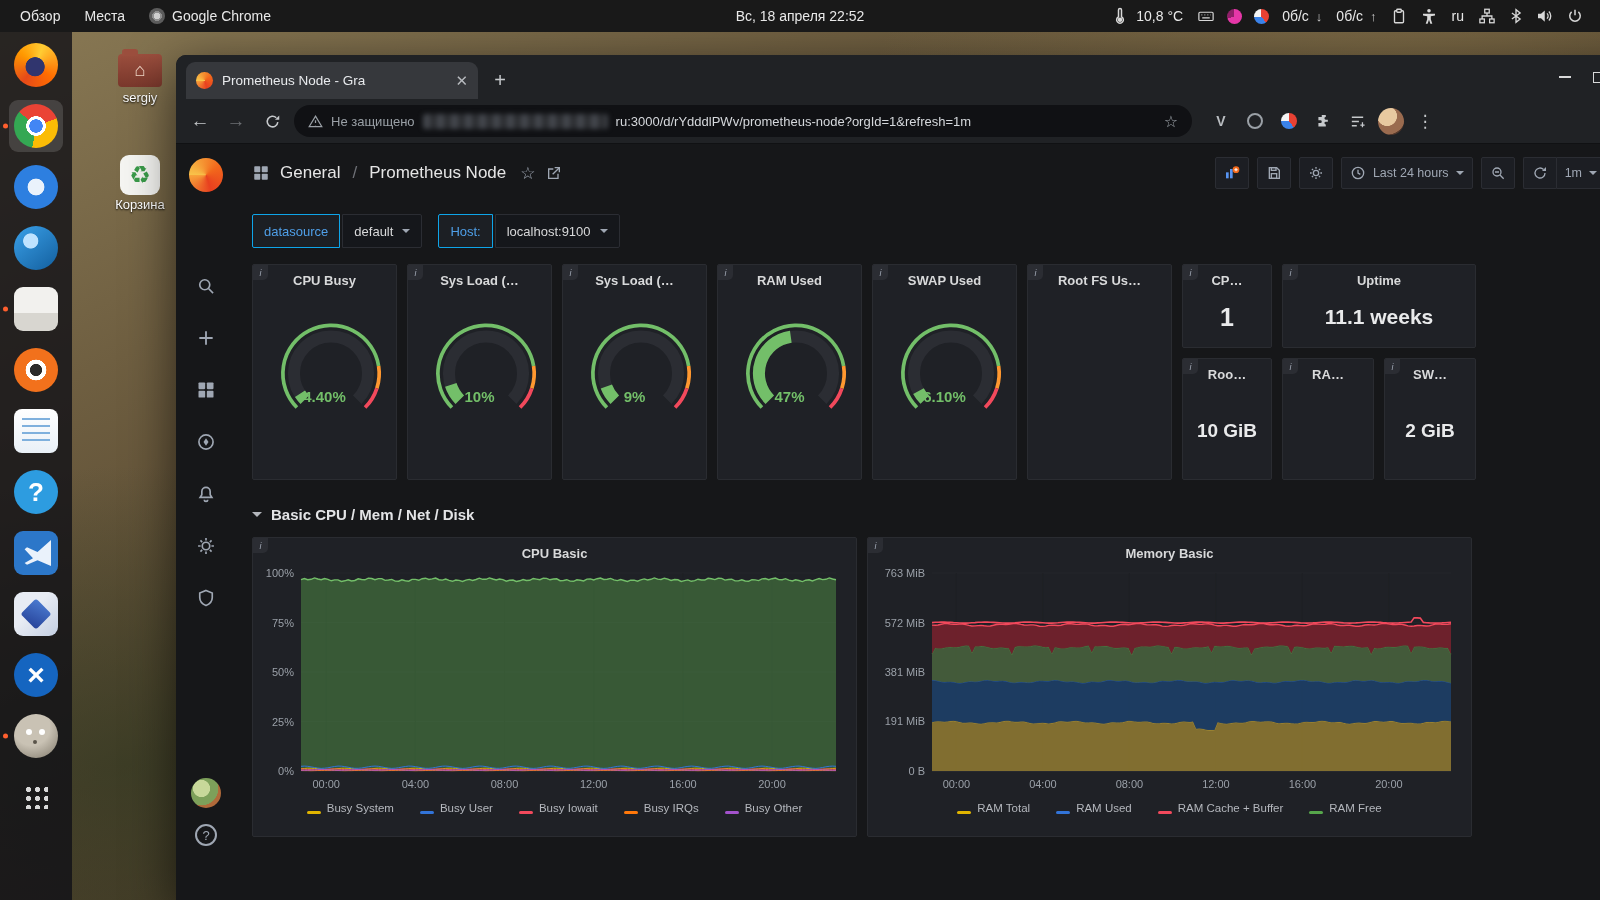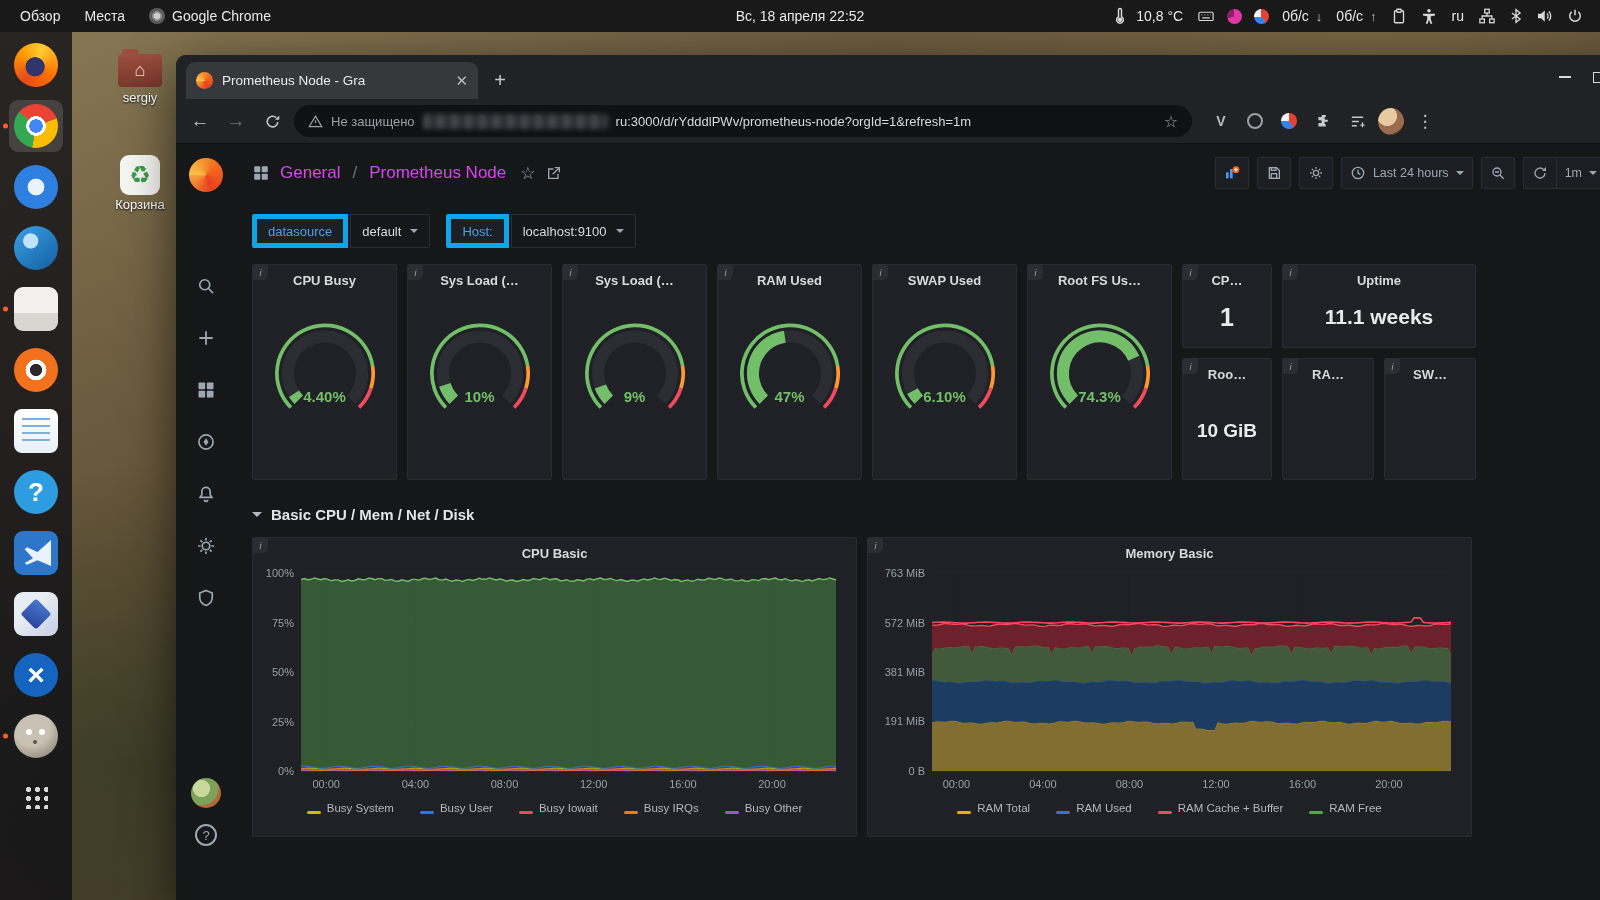--- a/index.html
+++ b/index.html
@@ -126,53 +126,53 @@
 .g-nav .gi{width:20px;height:20px}
 .g-side-bottom{margin-top:auto;display:flex;flex-direction:column;align-items:center;gap:16px;padding-bottom:54px}
 .g-avatar{width:30px;height:30px;border-radius:50%;
  background:radial-gradient(circle at 35% 35%,#c8d89a 0 30%,#7da05a 32% 60%,#b06a3a 62% 100%)}
 .g-help{width:22px;height:22px;border-radius:50%;border:2px solid #9fa7b3;color:#9fa7b3;
  display:flex;align-items:center;justify-content:center;font-size:13px}
 .g-main{flex:1;padding:0 16px;overflow:hidden;position:relative}
 
 .g-header{height:58px;display:flex;align-items:center;gap:10px;color:#d8d9da}
 .crumb-ic{color:#9fa7b3}
-.crumb{font-size:17px;color:#d946ef;white-space:nowrap}
+.crumb{font-size:17px;color:#e5e5e5;white-space:nowrap}
 .crumb-sep{color:#6e7076;font-size:17px;padding:0 2px}
 .hd-star{color:#9fa7b3;font-size:17px;font-family:"DejaVu Sans",sans-serif;margin-left:4px}
 .g-header-right{margin-left:auto;display:flex;gap:8px;align-items:center}
 .gbtn{height:32px;min-width:32px;background:#1c1e23;border:1px solid #2b2d33;border-radius:2px;
  display:flex;align-items:center;justify-content:center;color:#9fa7b3;font-size:12.5px;padding:0 8px;gap:7px;white-space:nowrap}
 .gbtn .gi{width:16px;height:16px}
 .gbtn-group{display:flex}
 .gbtn-group .gbtn:first-child{border-right:none;border-radius:2px 0 0 2px}
 .gbtn-group .gbtn:last-child{border-radius:0 2px 2px 0}
 .caret{width:0;height:0;border-left:4px solid transparent;border-right:4px solid transparent;
  border-top:4px solid #9fa7b3}
 
 .vars{display:flex;gap:16px;margin-top:12px}
 .var-group{display:flex;gap:2px}
 .var-label{height:34px;display:flex;align-items:center;padding:0 11px;background:#1c1f24;
- border:5px solid #0ea5e9;color:#4f9fe8;font-size:13px;border-radius:2px 0 0 2px}
+ border:1px solid #0ea5e9;color:#4f9fe8;font-size:13px;border-radius:2px 0 0 2px}
 .var-value{height:34px;display:flex;align-items:center;gap:9px;padding:0 11px;background:#15171b;
  border:1px solid #2b2d33;color:#d8d9da;font-size:13px;border-radius:0 2px 2px 0}
 
 .row-head{display:flex;align-items:center;gap:9px;color:#e3e4e6;font-size:15px;font-weight:bold;margin-top:26px}
 .row-caret{width:0;height:0;border-left:5px solid transparent;border-right:5px solid transparent;
  border-top:5px solid #b4b7bd}
 
 .panel{background:#1f2126;border:1px solid #2a2c31;border-radius:2px;position:relative;overflow:hidden}
 .panel-title{text-align:center;font-size:13px;color:#d8d9da;padding-top:8px;font-weight:bold;
  white-space:nowrap;overflow:hidden}
 .info-corner{position:absolute;left:0;top:0;width:15px;height:15px;background:#2b2d33;color:#9fa7b3;
  font-size:9px;font-style:italic;display:flex;align-items:center;justify-content:center;border-radius:0 0 5px 0;z-index:2}
 
 .quick-row{display:flex;gap:10px;margin-top:16px;height:216px}
 .gauge-panel{width:145px;flex:none}
-.gauge-wrap{position:relative;height:160px;display:flex;align-items:center;justify-content:center;margin-top:4px}
+.gauge-wrap{position:relative;height:160px;display:flex;align-items:center;justify-content:flex-end;margin-top:4px}
 .gauge-value{position:absolute;left:0;right:0;top:96px;text-align:center;color:#73bf69;font-weight:bold;font-size:15px}
 .stat-col{width:90px;flex:none;display:flex;flex-direction:column;gap:10px}
 .stat-top{height:84px}
 .stat-grow{flex:1}
 .up-col{width:194px;flex:none;display:flex;flex-direction:column;gap:10px}
 .up-pair{flex:1;display:flex;gap:10px}
 .up-pair .panel{flex:1}
 .stat-flex{display:flex;flex-direction:column}
 .stat-value{flex:1;display:flex;align-items:center;justify-content:center;color:#e9eaeb;
  font-weight:bold;font-size:19px;text-align:center;padding:0 12px;line-height:1.15}
@@ -575,30 +575,20 @@
                     <path d="M 121.4 53.9 A 52 52 0 0 1 119.5 78.1" stroke="#ff9830" stroke-width="4" fill="none"></path>
                     <path d="M 119.5 78.1 A 52 52 0 0 1 106.8 98.8" stroke="#f2495c" stroke-width="4" fill="none"></path>
                     <path d="M 41.7 90.3 A 40 40 0 1 1 98.3 90.3" stroke="#2b2d33" stroke-width="13" fill="none"></path>
                     <path d="M 41.7 90.3 A 40 40 0 0 1 34.9 81.1" stroke="#73bf69" stroke-width="13" fill="none"></path>
                   </svg>
                   <div class="gauge-value">6.10%</div>
                 </div>
               </div><div class="panel gauge-panel">
                 <div class="info-corner">i</div>
                 <div class="panel-title">Root FS Us…</div>
-                <div class="gauge-wrap">
-                  <svg viewBox="0 0 140 122" width="130" height="113">
-                    <path d="M 33.2 98.8 A 52 52 0 1 1 121.4 53.9" stroke="#73bf69" stroke-width="4" fill="none"></path>
-                    <path d="M 121.4 53.9 A 52 52 0 0 1 119.5 78.1" stroke="#ff9830" stroke-width="4" fill="none"></path>
-                    <path d="M 119.5 78.1 A 52 52 0 0 1 106.8 98.8" stroke="#f2495c" stroke-width="4" fill="none"></path>
-                    <path d="M 41.7 90.3 A 40 40 0 1 1 98.3 90.3" stroke="#2b2d33" stroke-width="13" fill="none"></path>
-                    <path d="M 41.7 90.3 A 40 40 0 1 1 106.4 45.5" stroke="#73bf69" stroke-width="13" fill="none"></path>
-                  </svg>
-                  <div class="gauge-value">74.3%</div>
-                </div>
               </div></div>
           <div class="stat-col">
             <div class="panel stat-top stat-flex" id="stat-cpu-cores">
                 <div class="info-corner">i</div>
                 <div class="panel-title">CP…</div>
                 <div class="stat-value big">1</div>
               </div>
             <div class="panel stat-grow stat-flex" id="stat-rootfs">
                 <div class="info-corner">i</div>
                 <div class="panel-title">Roo…</div>
@@ -612,20 +602,21 @@
                 <div class="stat-value mid">11.1 weeks</div>
               </div>
             <div class="up-pair">
               <div class="panel stat-flex" id="stat-ram">
                   <div class="info-corner">i</div>
                   <div class="panel-title">RA…</div>
                 </div>
               <div class="panel stat-flex" id="stat-swap">
                   <div class="info-corner">i</div>
                   <div class="panel-title">SW…</div>
+                  <div class="stat-value ">2 GiB</div>
                 </div>
             </div>
           </div>
         </div>
 
         <div class="row-head">
           <span class="row-caret"></span>
           <span>Basic CPU / Mem / Net / Disk</span>
         </div>
 

